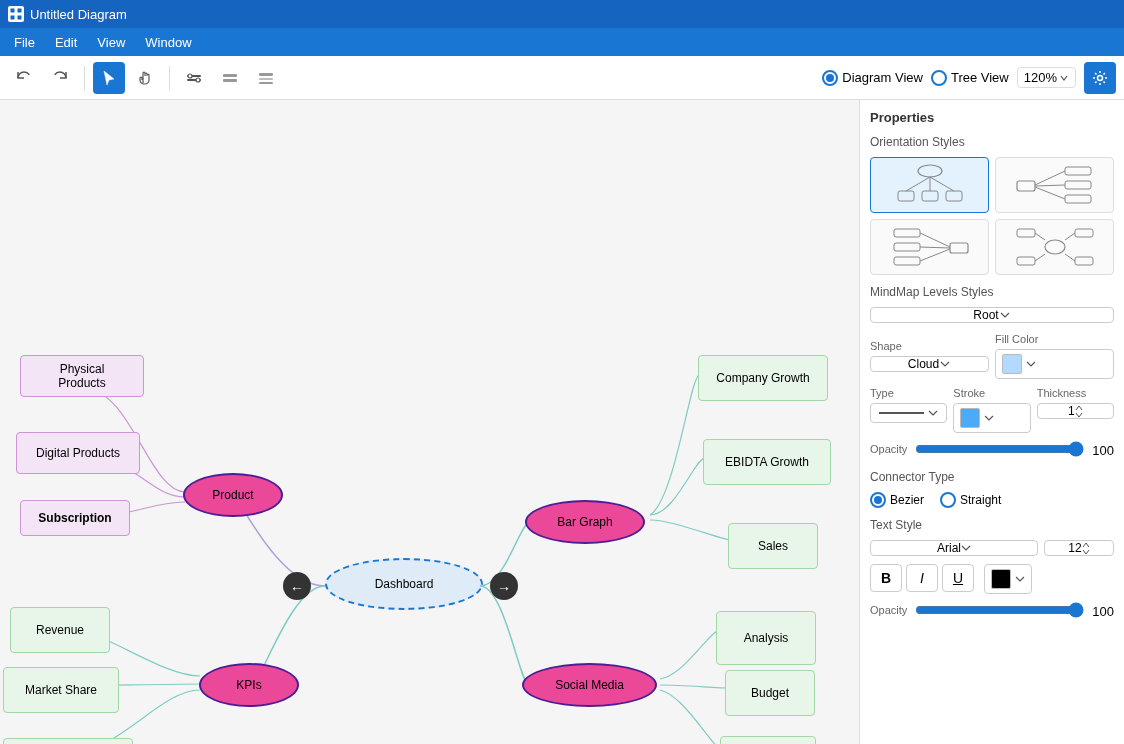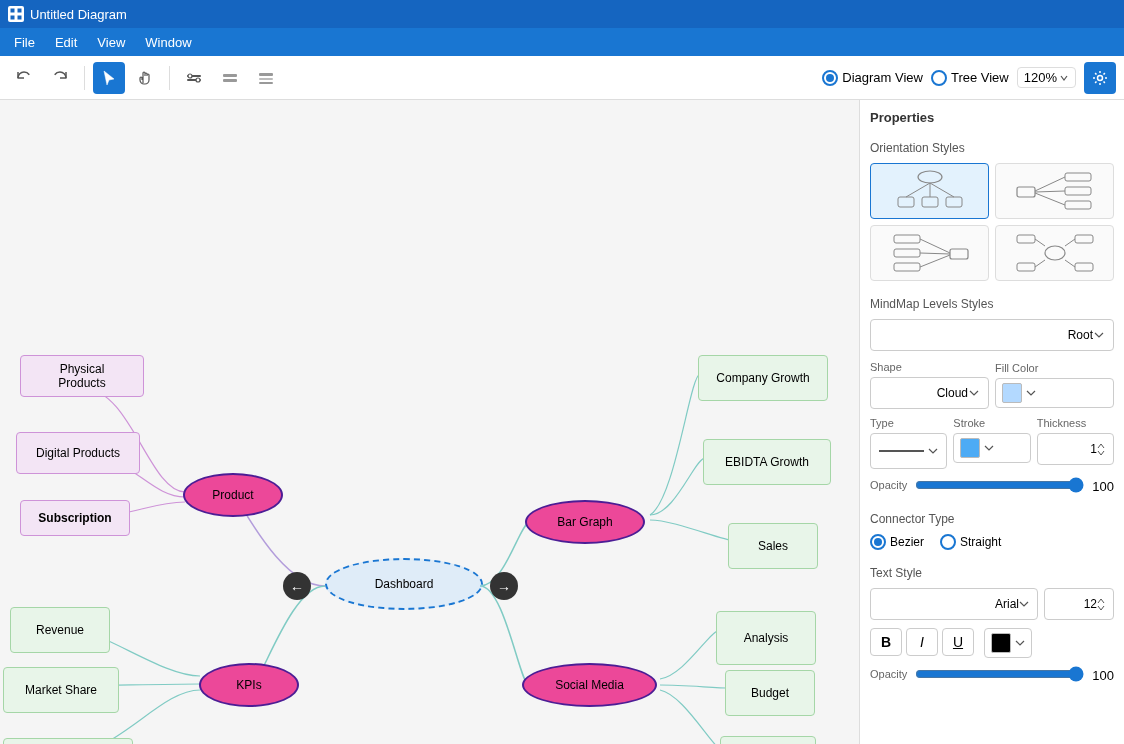--- a/index.html
+++ b/index.html
@@ -126,21 +126,21 @@
     .panel-section-title {
       font-weight: 600;
       font-size: 13px;
       margin-bottom: 8px;
       color: #333;
     }
     .panel-subtitle {
       font-size: 12px;
       color: #555;
       margin-bottom: 8px;
-      margin-top: 16px;
+      margin-top: 10px;
     }
 
     
     .orientation-grid {
       display: grid;
       grid-template-columns: 1fr 1fr;
       gap: 6px;
       margin-bottom: 10px;
     }
     .orient-option {
@@ -151,25 +151,25 @@
       display: flex; align-items: center; justify-content: center;
       background: #fafafa;
       height: 56px;
     }
     .orient-option.selected { border-color: #1976D2; background: #e3f2fd; }
 
     
     .dropdown {
       display: flex; align-items: center;
       border: 1px solid #ccc; border-radius: 4px;
-      padding: 8px 8px;
+      padding: 0 8px;
       cursor: pointer;
       font-size: 12px;
       background: white;
-      justify-content: flex-end;
+      justify-content: center;
     }
 
     
     .prop-row {
       display: flex; align-items: center;
       gap: 6px;
       margin-bottom: 8px;
     }
     .prop-label {
       font-size: 11px; color: #666;

